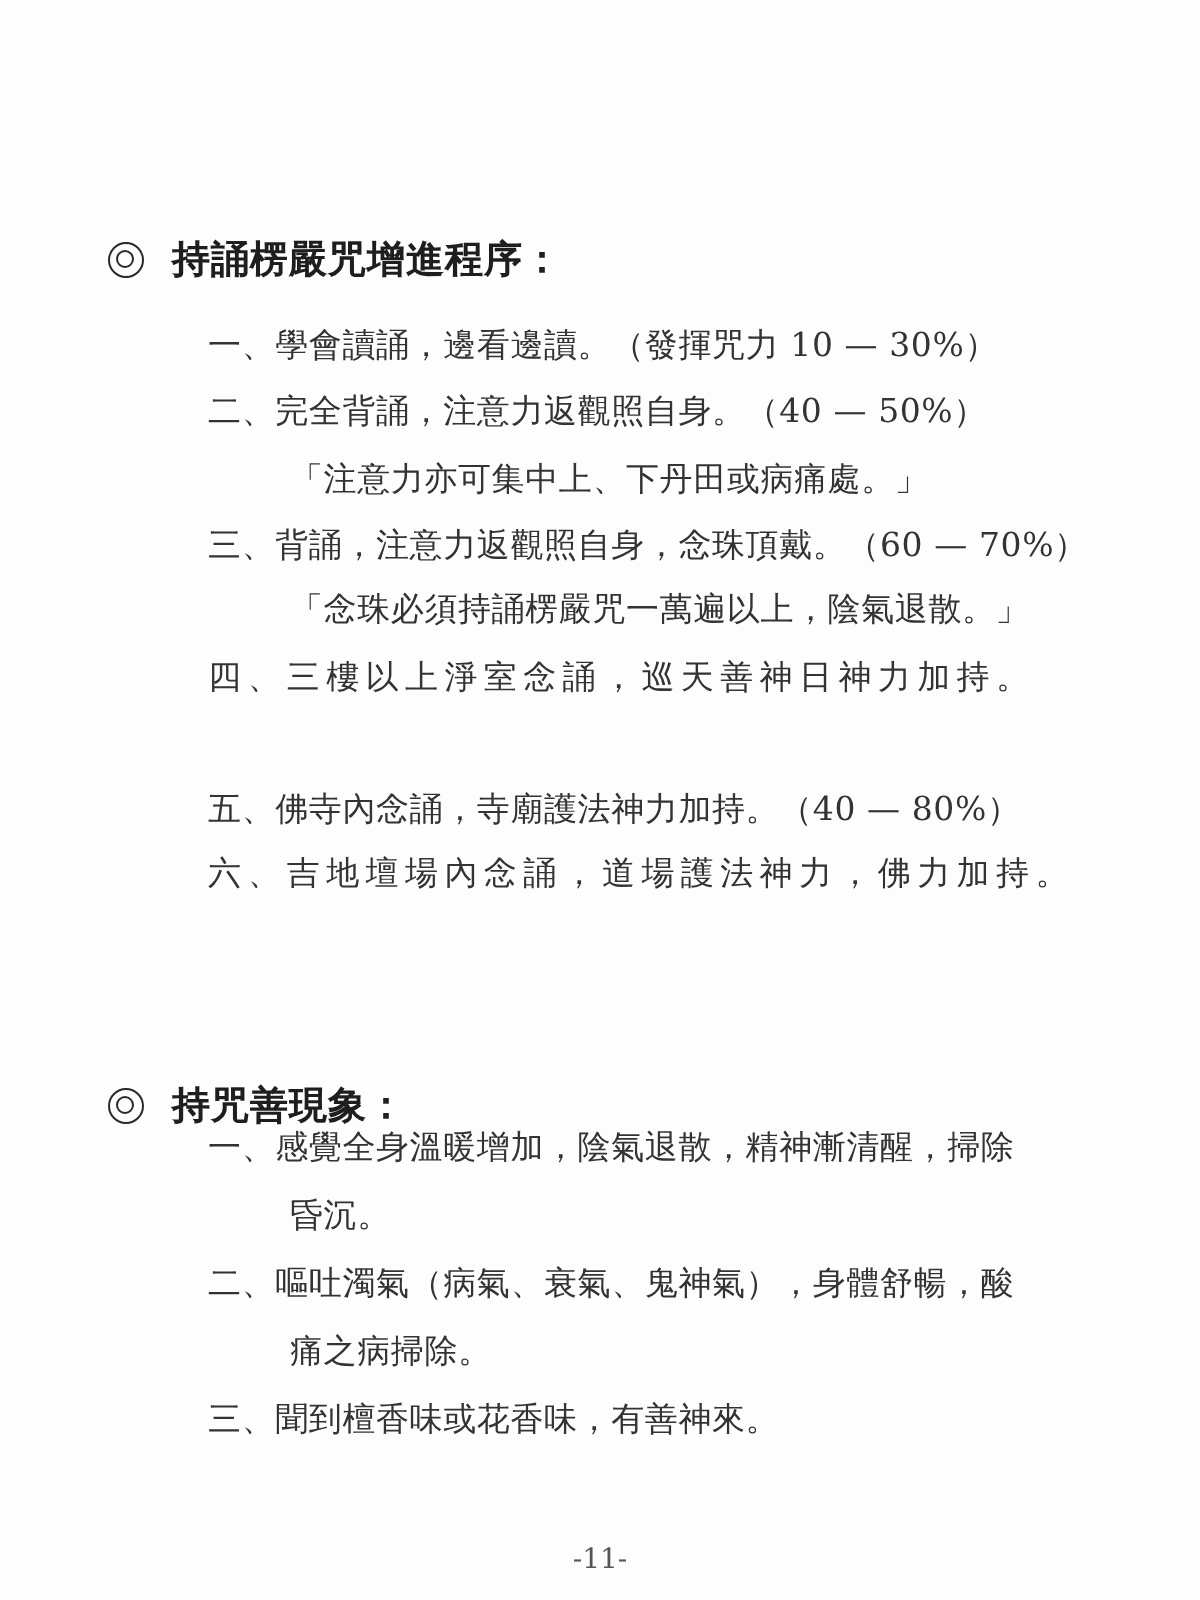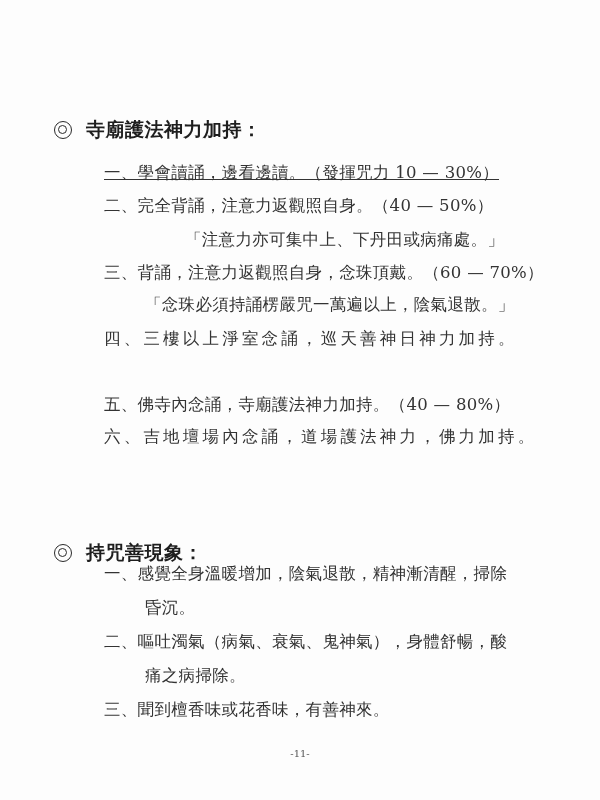--- a/index.html
+++ b/index.html
@@ -61,39 +61,39 @@
       color: #333333;
       letter-spacing: 0.3px;
     }
     .line.item { left: 104px; }
     .line.cont { left: 145px; }
     .line.spaced { letter-spacing: 3.2px; font-family: Liberation Serif, serif; }
     .page-number {
       position: absolute;
       left: 0;
       width: 600px;
-      top: 748px;
+      top: 772px;
       text-align: center;
-      font-size: 10px;
+      font-size: 14px;
       color: #555555;
     }
   </style>
 </head>
 <body>
 
 <div class="page">
 
   <div class="heading" style="top:116px;">
     <span class="bullet"></span>
-    <span>寺廟護法神力加持：</span>
+    <span>持誦楞嚴咒增進程序：</span>
   </div>
 
-  <div class="line item" style="top:162px;text-decoration:underline;">一、學會讀誦，邊看邊讀。（發揮咒力 10 — 30%）</div>
+  <div class="line item" style="top:162px;">一、學會讀誦，邊看邊讀。（發揮咒力 10 — 30%）</div>
   <div class="line item" style="top:195px;">二、完全背誦，注意力返觀照自身。（40 — 50%）</div>
-  <div class="line cont" style="top:229px;margin-left:40px;">「注意力亦可集中上、下丹田或病痛處。」</div>
+  <div class="line cont" style="top:229px;">「注意力亦可集中上、下丹田或病痛處。」</div>
   <div class="line item" style="top:262px;">三、背誦，注意力返觀照自身，念珠頂戴。（60 — 70%）</div>
   <div class="line cont" style="top:294px;">「念珠必須持誦楞嚴咒一萬遍以上，陰氣退散。」</div>
   <div class="line item spaced" style="top:328px;">四、三樓以上淨室念誦，巡天善神日神力加持。</div>
   <div class="line item" style="top:394px;">五、佛寺內念誦，寺廟護法神力加持。（40 — 80%）</div>
   <div class="line item spaced" style="top:426px;">六、吉地壇場內念誦，道場護法神力，佛力加持。</div>
 
   <div class="heading" style="top:506px;margin-top:33px;">
     <span class="bullet"></span>
     <span>持咒善現象：</span>
   </div>

